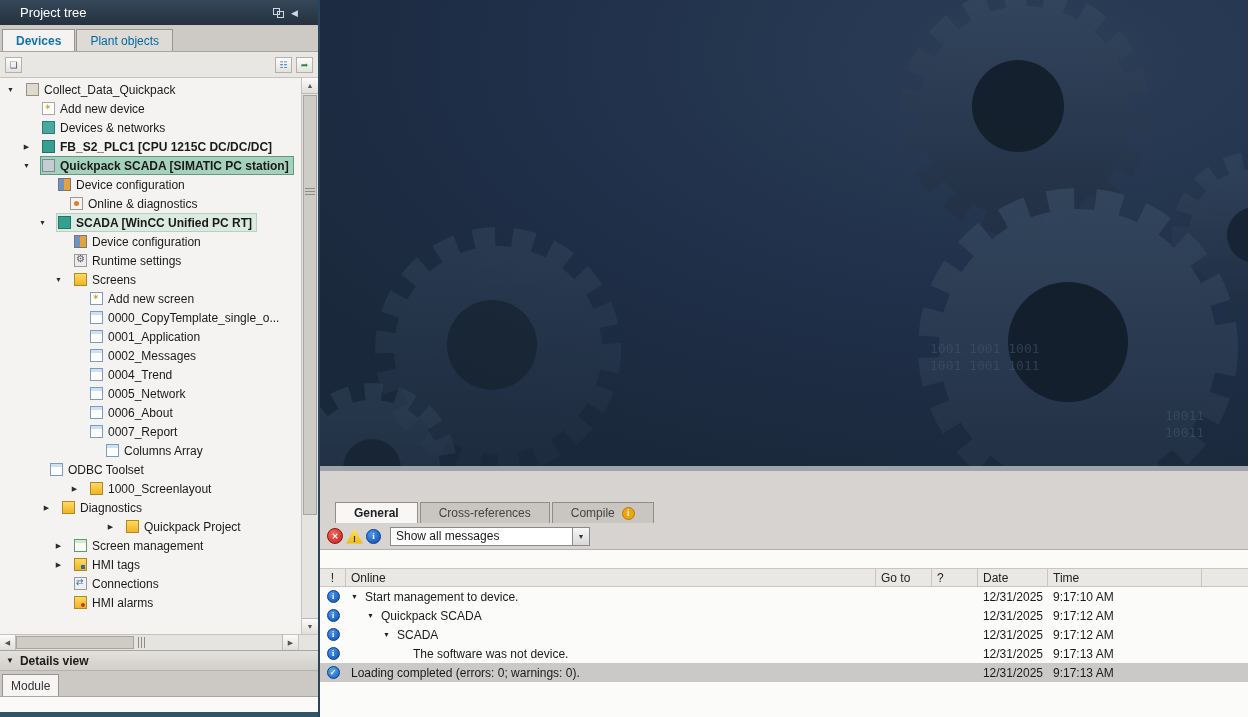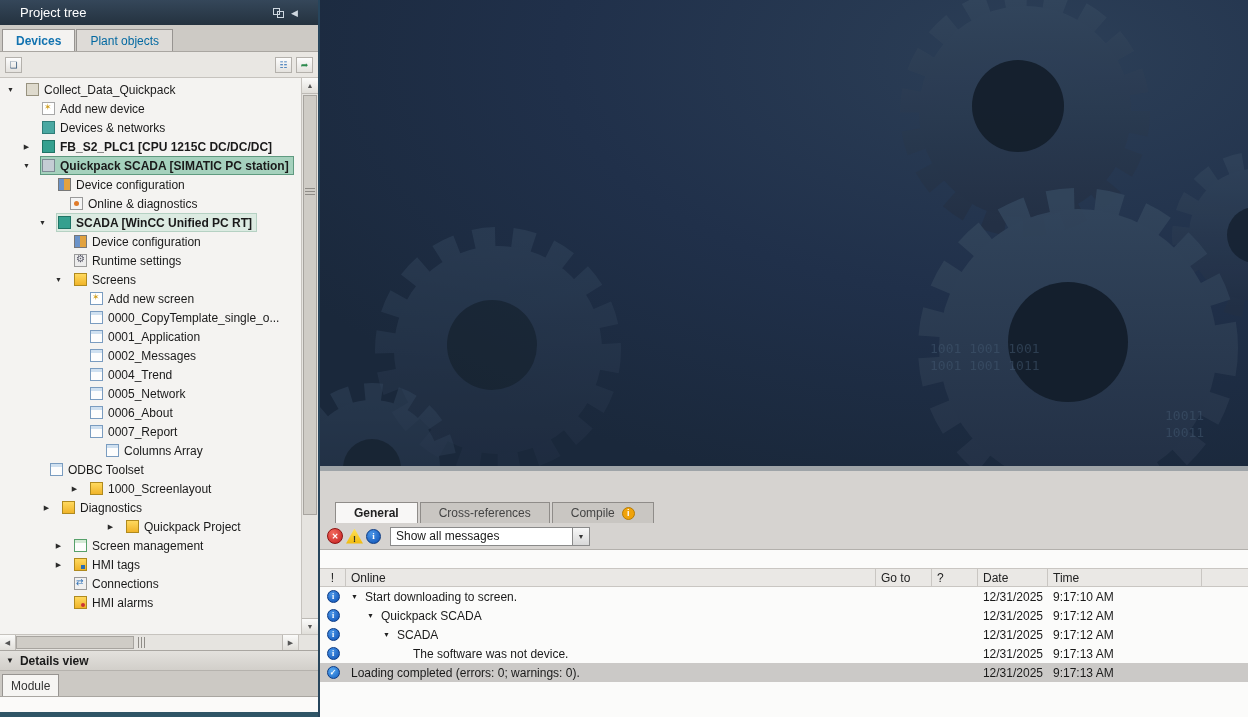--- a/index.html
+++ b/index.html
@@ -501,21 +501,21 @@
         </div>
 
         <div class="msg-rows">
 
         <div class="trow">
               <span class="cell c-icon">
                 <span class="ricon info-icon"></span>
               </span>
               <span class="cell c-msg msg-cell" style="padding-left: 5px;">
                 <span class="msg-arrow open"></span>
-                <span class="msg-text">Start downloading to screen.</span>
+                <span class="msg-text">Start management to device.</span>
               </span>
               <span class="cell c-goto"></span>
               <span class="cell c-q"></span>
               <span class="cell c-date">12/31/2025</span>
               <span class="cell c-time">9:17:10 AM</span>
             </div>
             <div class="trow">
               <span class="cell c-icon">
                 <span class="ricon info-icon"></span>
               </span>

